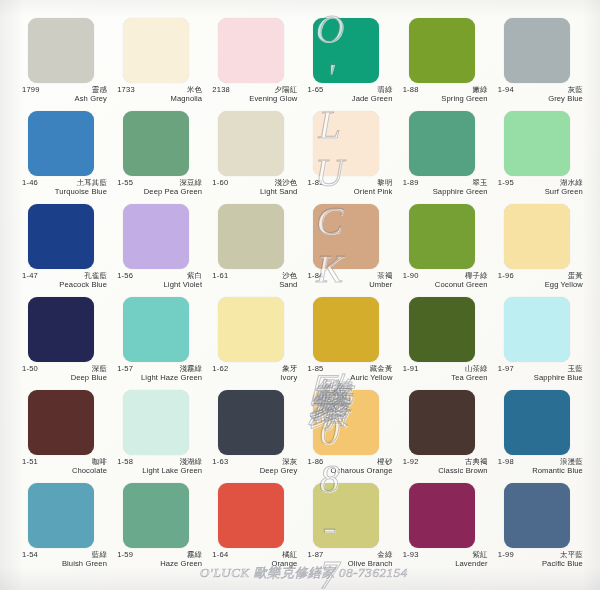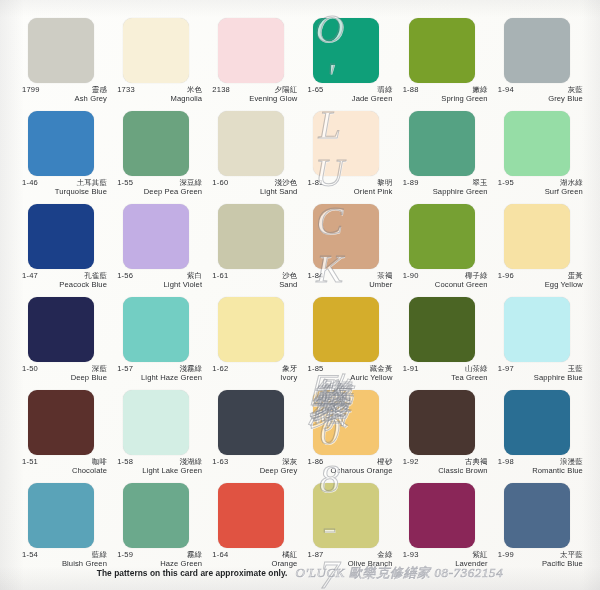--- a/index.html
+++ b/index.html
@@ -507,17 +507,16 @@
           <div class="en">Pacific Blue</div>
         </div>
       </div>
     </div>
 
   <div id="watermark-vertical">
     <span class="wm-text">O'LUCK 歐樂克修繕家 08-7362154</span>
   </div>
 
   <div id="footer">
-    <span id="footer-note">The patterns on this card are approximate only.</span>
     <span id="footer-brand">O'LUCK 歐樂克修繕家 08-7362154</span>
   </div>
 
 </div>
 
 </body></html>

